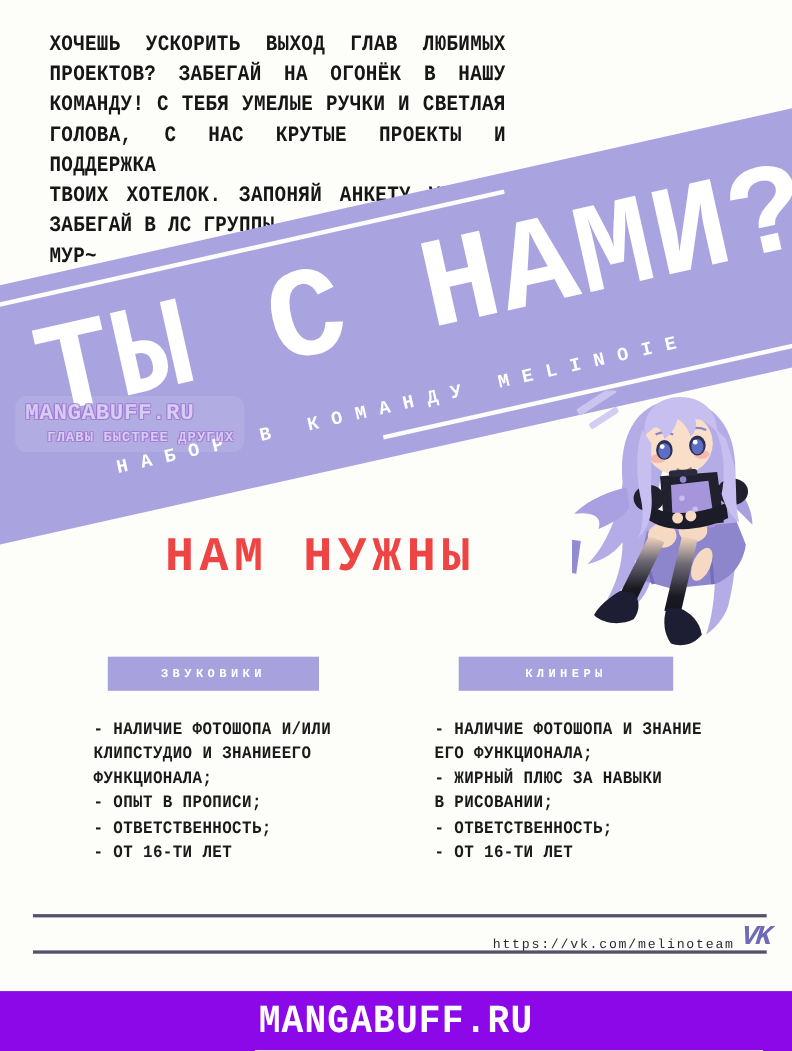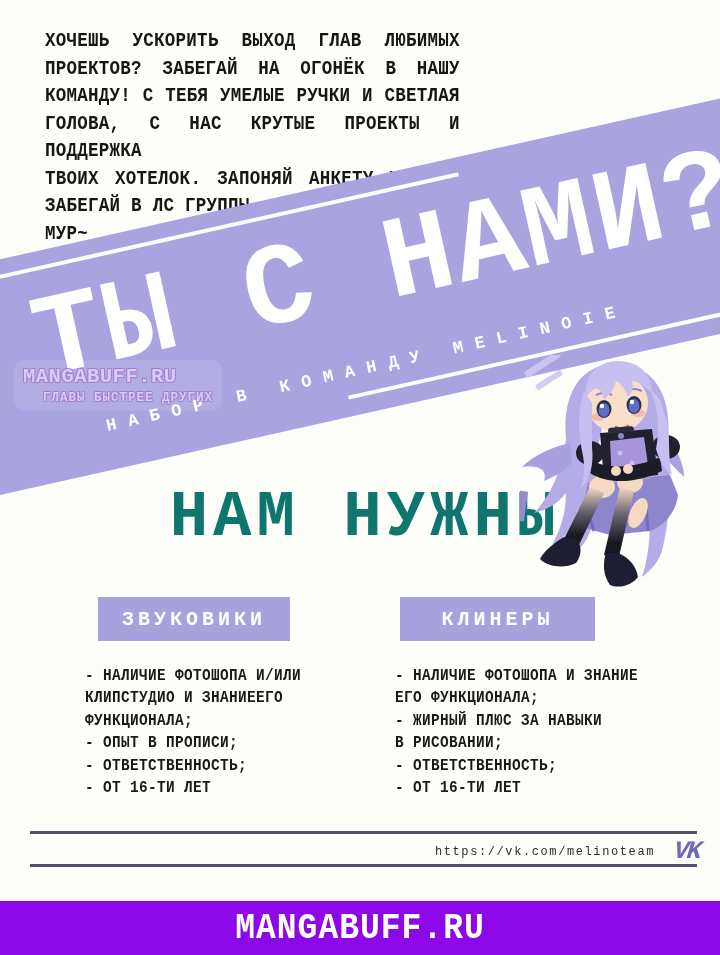--- a/index.html
+++ b/index.html
@@ -30,39 +30,39 @@
           border-radius:10px;padding:5px 9px 6px;opacity:0.92;}
   .wm1{font-size:20.5px;font-weight:800;letter-spacing:0.5px;color:#d9d2f6;
        text-shadow:-1px -1px 0 rgba(163,115,210,.75),1px -1px 0 rgba(163,115,210,.75),
                    -1px 1px 0 rgba(163,115,210,.75),1px 1px 0 rgba(163,115,210,.75);}
   .wm2{font-size:12.5px;font-weight:800;letter-spacing:1px;margin-top:3px;color:#d9d2f6;
        text-shadow:-1px -1px 0 rgba(163,115,210,.75),1px -1px 0 rgba(163,115,210,.75),
                    -1px 1px 0 rgba(163,115,210,.75),1px 1px 0 rgba(163,115,210,.75);padding-left:20px;}
 
   .chibi{position:absolute;left:520px;top:355px;width:184px;height:238px;z-index:3;}
 
-  .needs{position:absolute;left:150px;width:430px;top:482px;margin:0;text-align:center;
-         color:#0f766e;font-size:64px;font-weight:700;letter-spacing:5px;z-index:2;white-space:nowrap;}
+  .needs{position:absolute;left:150px;width:430px;top:482px;margin:0;
+         color:#ef4444;font-size:44px;font-weight:700;letter-spacing:5px;z-index:2;white-space:nowrap;}
 
   
   .col{position:absolute;top:597px;}
   .col-left{left:85px;width:280px;}
   .col-right{left:395px;width:280px;}
-  .colbar{height:44px;background:#a7a2de;color:#fff;display:flex;align-items:center;
-          justify-content:center;font-size:20px;font-weight:700;letter-spacing:4px;}
+  .colbar{height:31px;background:#a7a2de;color:#fff;display:flex;align-items:center;
+          justify-content:center;font-size:11px;font-weight:700;letter-spacing:4px;}
   .col-left .colbar{margin-left:13px;width:192px;}
-  .col-right .colbar{margin-left:5px;width:195px;}
+  .col-right .colbar{margin-left:22px;width:195px;}
   .collist{margin-top:24px;transform:scaleX(0.9);transform-origin:0 0;font-size:16px;
           font-weight:700;line-height:22.4px;color:#1a1a1a;letter-spacing:0.4px;white-space:nowrap;}
 
   
   .rule{position:absolute;left:30px;width:667px;height:3px;background:#55516b;}
   .rule-top{top:831px;}
   .rule-bottom{top:864px;}
-  .vk-row{position:absolute;right:20px;top:837px;display:flex;align-items:center;gap:19px;z-index:2;}
+  .vk-row{position:absolute;right:20px;top:837px;display:flex;align-items:flex-end;gap:6px;z-index:2;}
   .vk-url{font-size:12px;letter-spacing:1.6px;color:#2b2b33;font-weight:500;cursor:pointer;}
   .vk-logo{font-size:25px;font-weight:800;font-style:italic;color:#6f6ab8;letter-spacing:-2px;
            transform:skewX(-6deg);cursor:pointer;}
 
   
   .site-footer{position:absolute;left:0;right:0;top:901px;height:54px;background:#8c08e9;
            display:flex;align-items:center;justify-content:center;}
   .site-footer span{color:#ffffff;font-size:33px;font-weight:800;letter-spacing:1px;
            transform:scaleY(1.1);cursor:pointer;}
 </style>

